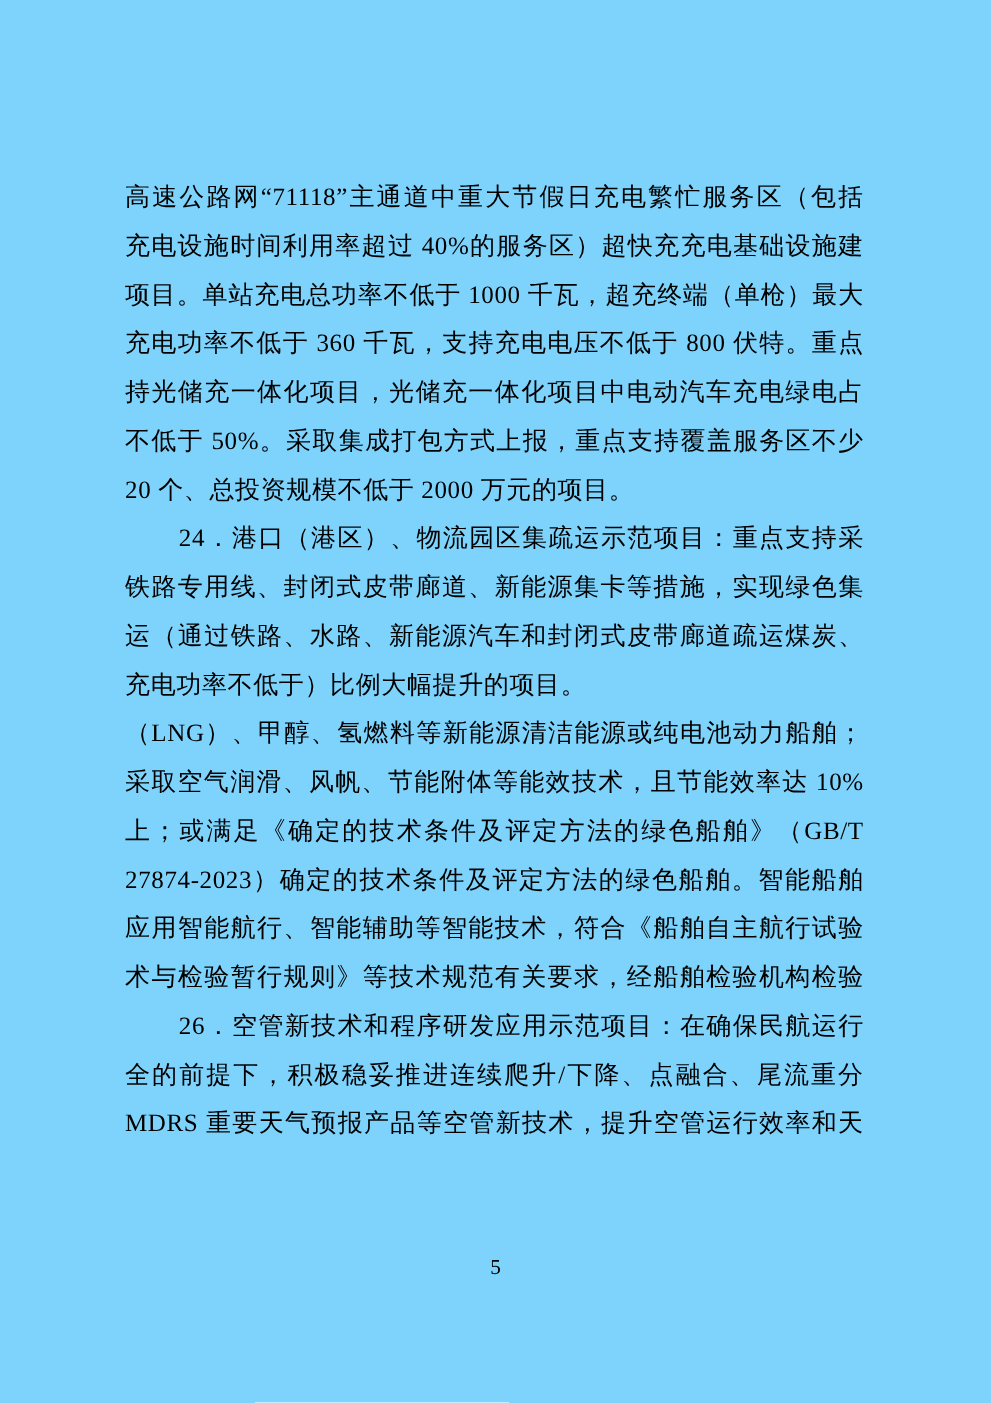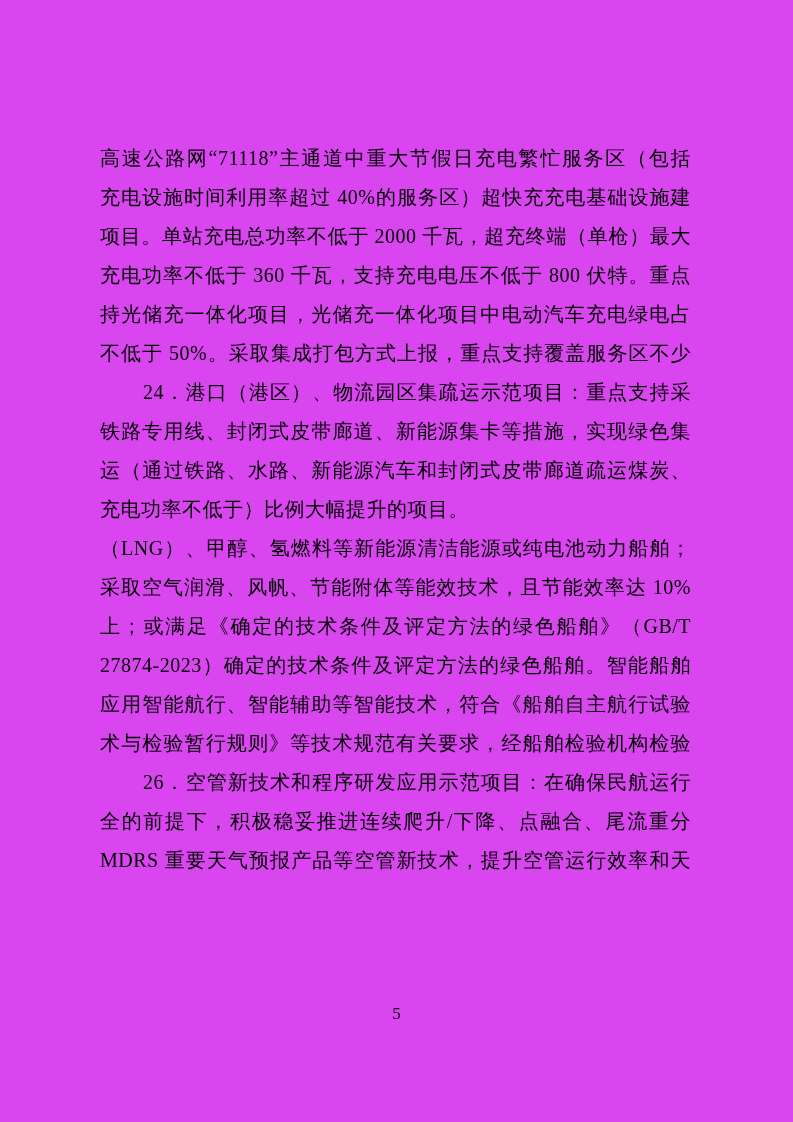--- a/index.html
+++ b/index.html
@@ -4,21 +4,21 @@
 <style>
   html, body {
     margin: 0;
     padding: 0;
     background: #ffffff;
   }
   .page {
     position: relative;
     width: 793px;
     height: 1122px;
-    background: #d946ef;
+    background: #7dd3fc;
     color: #000000;
     font-family: "Liberation Serif", "DejaVu Serif", serif;
     overflow: hidden;
   }
   .content {
     position: absolute;
     left: 100px;
     top: 139px;
     width: 591px;
   }
@@ -57,24 +57,25 @@
 </style>
 </head>
 <body>
 
 <div class="page">
   <main class="content">
 
     <section>
       <div class="ln j">高速公路网“71118”主通道中重大节假日充电繁忙服务区（包括</div>
       <div class="ln j">充电设施时间利用率超过 40%的服务区）超快充充电基础设施建设</div>
-      <div class="ln j">项目。单站充电总功率不低于 2000 千瓦，超充终端（单枪）最大</div>
+      <div class="ln j">项目。单站充电总功率不低于 1000 千瓦，超充终端（单枪）最大</div>
       <div class="ln j">充电功率不低于 360 千瓦，支持充电电压不低于 800 伏特。重点支</div>
       <div class="ln j">持光储充一体化项目，光储充一体化项目中电动汽车充电绿电占比</div>
       <div class="ln j">不低于 50%。采取集成打包方式上报，重点支持覆盖服务区不少于</div>
+      <div class="ln last">20 个、总投资规模不低于 2000 万元的项目。</div>
     </section>
 
     <section>
       <div class="ln j ind">24．港口（港区）、物流园区集疏运示范项目：重点支持采取</div>
       <div class="ln j">铁路专用线、封闭式皮带廊道、新能源集卡等措施，实现绿色集疏</div>
       <div class="ln j">运（通过铁路、水路、新能源汽车和封闭式皮带廊道疏运煤炭、铁</div>
       <div class="ln last">充电功率不低于）比例大幅提升的项目。</div>
     </section>
 
     <section>

